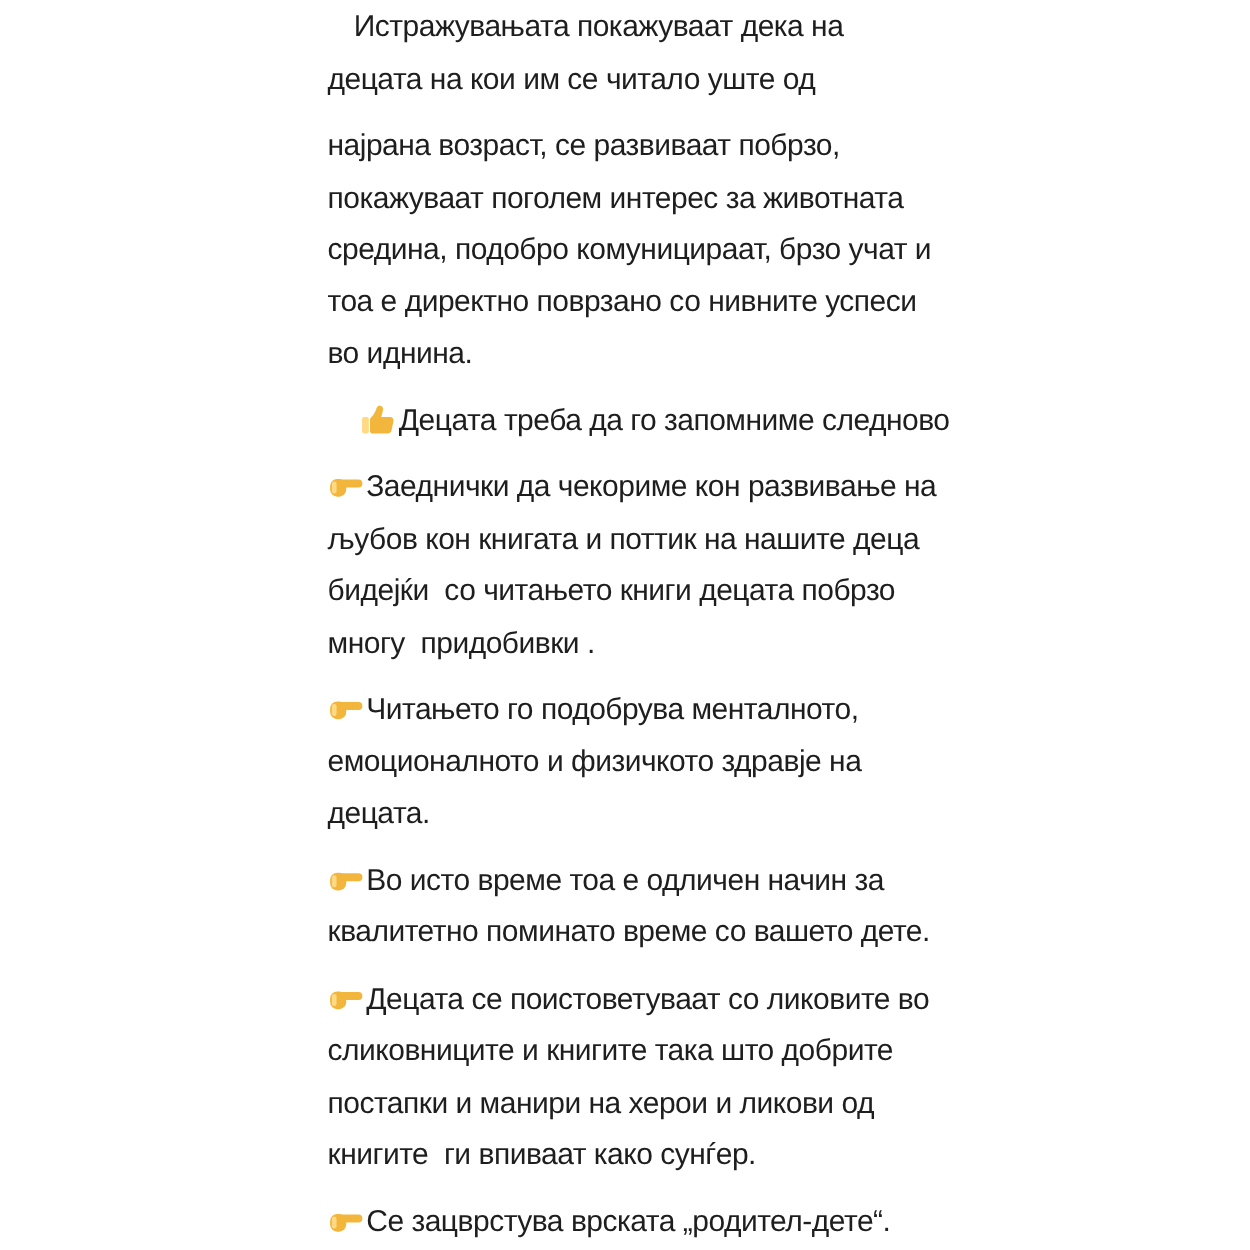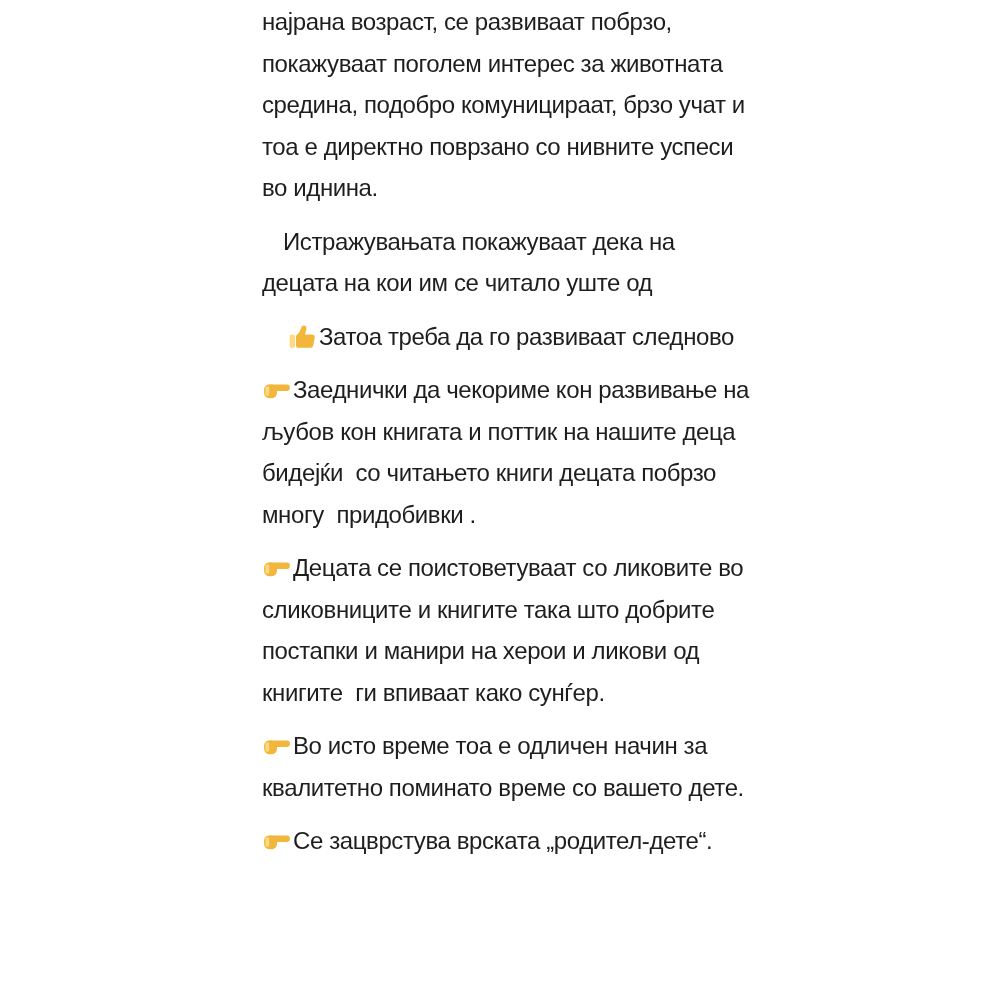--- a/index.html
+++ b/index.html
@@ -49,59 +49,66 @@
     width: 100%;
     height: 100%;
     display: block;
   }
 </style>
 </head>
 <body>
 
 <main class="article">
 
+  <p class="para p-intro"><span class="txt">Истражувањата покажуваат дека на
+децата на кои им се читало уште од</span></p>
+
   <p class="para"><span class="txt">најрана возраст, се развиваат побрзо,
 покажуваат поголем интерес за животната
 средина, подобро комуницираат, брзо учат и
 тоа е директно поврзано со нивните успеси
 во иднина.</span></p>
 
-  <p class="para p-intro"><span class="txt">Истражувањата покажуваат дека на
-децата на кои им се читало уште од</span></p>
-
   <p class="para p-note"><span class="emoji"><svg viewBox="0 0 36 36" aria-hidden="true">
           <rect x="2" y="15" width="6.5" height="16" rx="2.2" fill="#FFD983"></rect>
           <path d="M11.5 31h14.6c2.2 0 3.8-1.1 4.2-3.2l1.8-8.6c.5-2.3-1.1-4.2-3.4-4.2h-8.3l1.7-6.6c.5-2-.6-3.8-2.6-4.2-1.6-.3-2.9.6-3.5 2.3-1.1 3.3-2.7 6.6-5 8.6-.8.7-1.4 1.7-1.4 2.9v10.5c0 1.4 1.1 2.5 1.9 2.5z" fill="#F2B63C"></path>
-        </svg></span><span class="txt">Затоа треба да го развиваат следново</span></p>
+        </svg></span><span class="txt">Децата треба да го запомниме следново</span></p>
 
   <p class="para"><span class="emoji"><svg viewBox="0 0 36 36" aria-hidden="true">
           <rect x="2.5" y="11" width="15.5" height="17" rx="6.8" fill="#F2B63C"></rect>
           <rect x="10" y="11.5" width="23.5" height="7.6" rx="3.8" fill="#F2B63C"></rect>
           <rect x="4.2" y="13.5" width="4.5" height="11.5" rx="2.2" fill="#FFD983"></rect>
         </svg></span><span class="txt">Заеднички да чекориме кон развивање на
 љубов кон книгата и поттик на нашите деца
 бидејќи  со читањето книги децата побрзо
 многу  придобивки .</span></p>
 
+  <p class="para"><span class="emoji"><svg viewBox="0 0 36 36" aria-hidden="true">
+          <rect x="2.5" y="11" width="15.5" height="17" rx="6.8" fill="#F2B63C"></rect>
+          <rect x="10" y="11.5" width="23.5" height="7.6" rx="3.8" fill="#F2B63C"></rect>
+          <rect x="4.2" y="13.5" width="4.5" height="11.5" rx="2.2" fill="#FFD983"></rect>
+        </svg></span><span class="txt">Читањето го подобрува менталното,
+емоционалното и физичкото здравје на
+децата.</span></p>
+
+  <p class="para"><span class="emoji"><svg viewBox="0 0 36 36" aria-hidden="true">
+          <rect x="2.5" y="11" width="15.5" height="17" rx="6.8" fill="#F2B63C"></rect>
+          <rect x="10" y="11.5" width="23.5" height="7.6" rx="3.8" fill="#F2B63C"></rect>
+          <rect x="4.2" y="13.5" width="4.5" height="11.5" rx="2.2" fill="#FFD983"></rect>
+        </svg></span><span class="txt">Во исто време тоа е одличен начин за
+квалитетно поминато време со вашето дете.</span></p>
 
   <p class="para"><span class="emoji"><svg viewBox="0 0 36 36" aria-hidden="true">
           <rect x="2.5" y="11" width="15.5" height="17" rx="6.8" fill="#F2B63C"></rect>
           <rect x="10" y="11.5" width="23.5" height="7.6" rx="3.8" fill="#F2B63C"></rect>
           <rect x="4.2" y="13.5" width="4.5" height="11.5" rx="2.2" fill="#FFD983"></rect>
         </svg></span><span class="txt">Децата се поистоветуваат со ликовите во
 сликовниците и книгите така што добрите
 постапки и манири на херои и ликови од
 книгите  ги впиваат како сунѓер.</span></p>
 
   <p class="para"><span class="emoji"><svg viewBox="0 0 36 36" aria-hidden="true">
           <rect x="2.5" y="11" width="15.5" height="17" rx="6.8" fill="#F2B63C"></rect>
           <rect x="10" y="11.5" width="23.5" height="7.6" rx="3.8" fill="#F2B63C"></rect>
           <rect x="4.2" y="13.5" width="4.5" height="11.5" rx="2.2" fill="#FFD983"></rect>
-        </svg></span><span class="txt">Во исто време тоа е одличен начин за
-квалитетно поминато време со вашето дете.</span></p>
-
-  <p class="para"><span class="emoji"><svg viewBox="0 0 36 36" aria-hidden="true">
-          <rect x="2.5" y="11" width="15.5" height="17" rx="6.8" fill="#F2B63C"></rect>
-          <rect x="10" y="11.5" width="23.5" height="7.6" rx="3.8" fill="#F2B63C"></rect>
-          <rect x="4.2" y="13.5" width="4.5" height="11.5" rx="2.2" fill="#FFD983"></rect>
         </svg></span><span class="txt">Се зацврстува врската „родител-дете“.</span></p>
 
 </main>
 
 </body></html>

